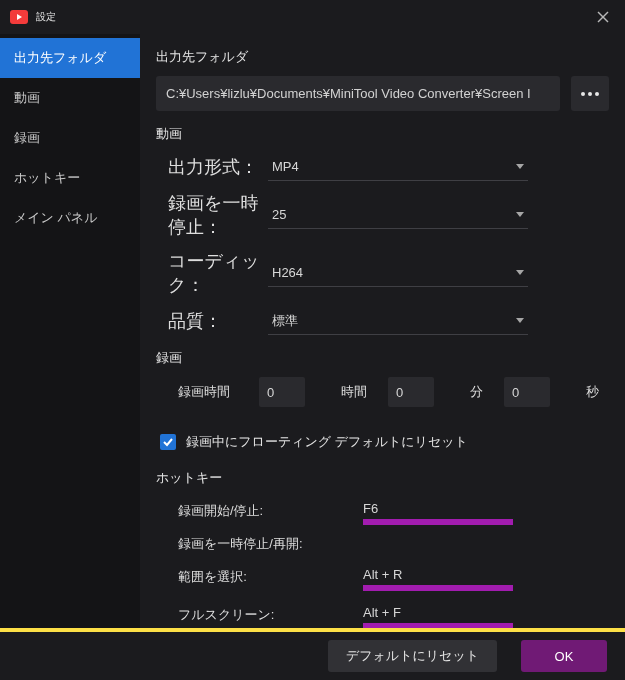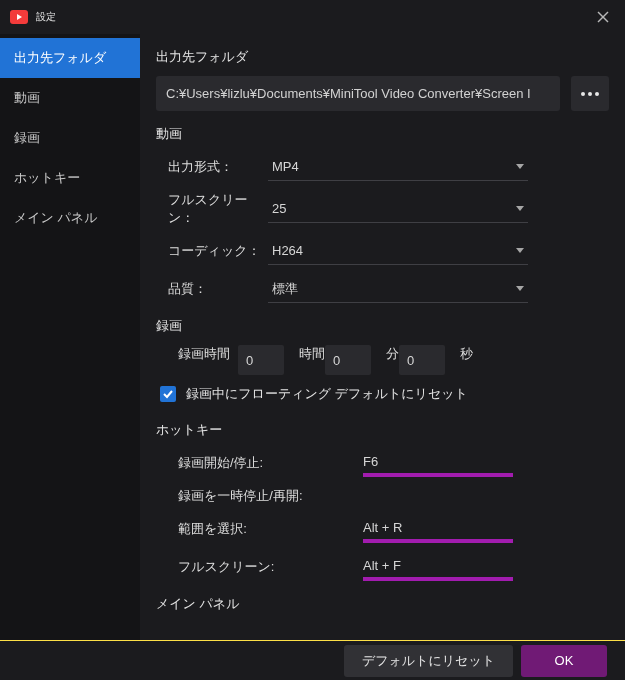--- a/index.html
+++ b/index.html
@@ -89,43 +89,43 @@
   }
   
   .form-row {
     display: flex; align-items: center;
     margin-bottom: 10px;
     padding-left: 12px;
   }
   .form-row .label {
     width: 100px;
     color: #dedede;
-    font-size: 13px;
+    font-size: 18px;
   }
   .dropdown {
     flex: 1;
     height: 28px;
     border-bottom: 1px solid #3f3f44;
     display: flex; align-items: center; justify-content: space-between;
     padding: 0 4px;
     color: #d6d6d6;
     cursor: pointer;
     max-width: 260px;
   }
   .dropdown .caret {
     width: 0; height: 0;
     border-left: 4px solid transparent;
     border-right: 4px solid transparent;
     border-top: 5px solid #a6a6a6;
   }
   
   .time-row {
-    display: flex; gap: 0;
+    display: flex; align-items: center; gap: 21px;
     padding-left: 22px;
-    margin-bottom: 10px;
+    margin-bottom: 26px;
   }
   .time-row .caption { color: #dedede; margin-right: 8px; }
   .time-input {
     width: 46px; height: 30px;
     background: #2a2a2e;
     border: none; outline: none;
     color: #d6d6d6;
     text-align: left;
     padding: 0 8px;
     border-radius: 2px;
@@ -154,31 +154,31 @@
     margin-bottom: 10px;
     padding-left: 22px;
   }
   .hotkey-row .label {
     width: 185px;
     color: #dedede;
   }
   .hotkey-field {
     width: 150px;
     height: 28px;
-    border-bottom: 4px solid #a21caf;
+    border-bottom: 6px solid #a21caf;
     display: flex; align-items: center;
     color: #d6d6d6;
     cursor: text;
   }
   
   .footer {
-    height: 40px;
-    border-top: 1px solid #fde047;
+    height: 52px;
+    border-top: 4px solid #fde047;
     display: flex; align-items: center; justify-content: flex-end;
-    padding: 0 18px; gap: 8px;
+    padding: 0 18px; gap: 24px;
     background: #1b1b1e;
   }
   .btn {
     height: 32px;
     padding: 0 18px;
     border-radius: 3px;
     display: flex; align-items: center; justify-content: center;
     font-size: 13px;
     cursor: pointer;
     border: none;
@@ -255,21 +255,21 @@
 
       <div class="form-row">
         <span class="label">出力形式：</span>
         <div class="dropdown">
           <span>MP4</span>
           <span class="caret"></span>
         </div>
       </div>
 
       <div class="form-row">
-        <span class="label">フルスクリーン：</span>
+        <span class="label">録画を一時停止：</span>
         <div class="dropdown">
           <span>25</span>
           <span class="caret"></span>
         </div>
       </div>
 
       <div class="form-row">
         <span class="label">コーディック：</span>
         <div class="dropdown">
           <span>H264</span>

